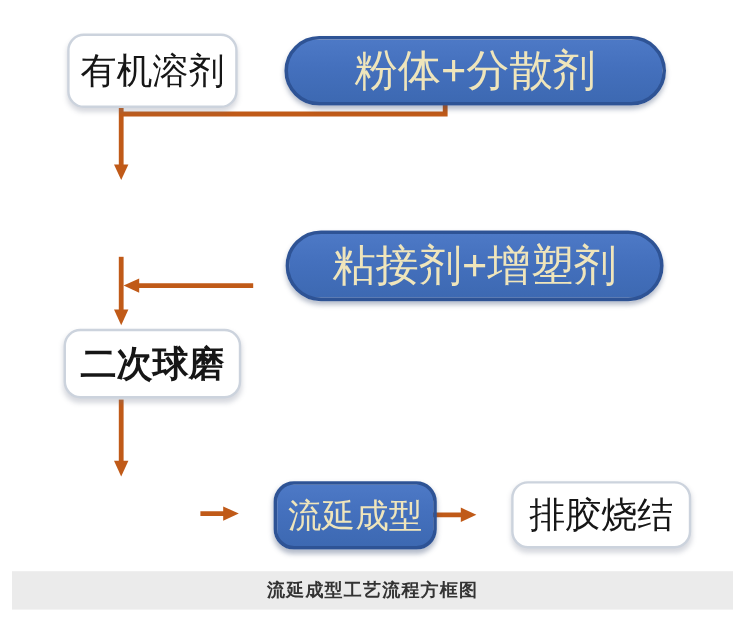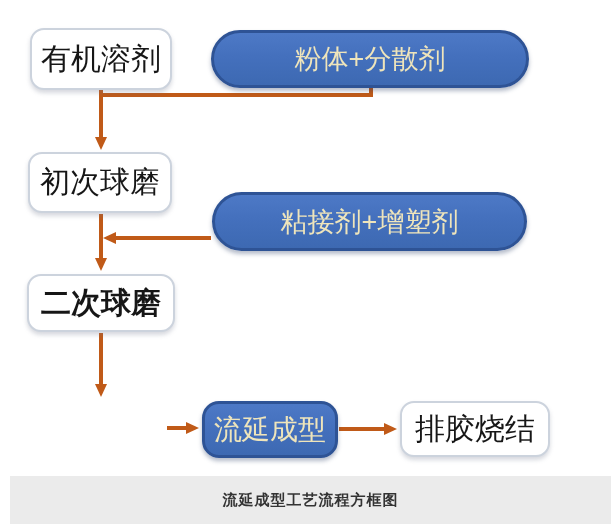--- a/index.html
+++ b/index.html
@@ -38,52 +38,53 @@
     stroke-linecap:butt;
   }
   .arrowhead{ fill:var(--arrow,#c05a18); }
   .node{
     position:absolute;
     display:flex;
     align-items:center;
     justify-content:center;
     box-sizing:border-box;
     white-space:nowrap;
+    margin-left:26px;
   }
   .box{
     background:#ffffff;
     border:2px solid var(--box-border,#ccd3dd);
     border-radius:14px;
     color:var(--box-text,#161616);
     font-size:30px;
     box-shadow:0 3px 4px rgba(110,120,140,.28);
   }
   .pill{
     background:linear-gradient(180deg,#4d79c6 0%,var(--pill-fill,#4470bd) 45%,#3d69b2 100%);
     border:3px solid var(--pill-border,#2e5395);
     border-radius:30px;
     color:var(--pill-text,#efe5bb);
-    font-size:27px;
+    font-size:36px;
     box-shadow:0 3px 4px rgba(40,60,100,.35);
   }
   .pill.rect{ border-radius:17px; font-size:28px; }
 
   #node-organic-solvent { left:30px;  top:28px;  width:142px; height:62px; }
   #pill-powder-dispersant{ left:211px; top:30px;  width:318px; height:58px; }
   #node-first-milling   { left:28px;  top:152px; width:144px; height:61px; }
   #pill-binder-plasticizer{ left:212px; top:192px; width:315px; height:59px; }
   #node-second-milling  { left:27px;  top:274px; width:148px; height:58px;font-weight:bold; }
   #node-degassing       { left:28px;  top:400px; width:140px; height:55px; }
   #pill-tape-casting    { left:202px; top:401px; width:136px; height:57px; }
   #node-debinding       { left:400px; top:401px; width:150px; height:56px; }
 
   .caption-bar{
     position:absolute;
     left:10px; top:476px;
-    width:601px; height:48px;
+    width:601px; height:32px;
     background:var(--caption-bg,#ebebeb);
     display:flex;
     align-items:center;
     justify-content:center;
   }
   .caption-text{
     font-size:15px;
     font-weight:bold;
     color:var(--caption-text,#333333);
     letter-spacing:1px;
@@ -113,21 +114,20 @@
 
     <path class="edge" d="M167,428 L188,428" marker-end="url(#arr)"></path>
 
     <path class="edge" d="M339,429 L386,429" marker-end="url(#arr)"></path>
   </svg>
 
   <div class="node box" id="node-organic-solvent">有机溶剂</div>
 
   <div class="node pill" id="pill-powder-dispersant">粉体+分散剂</div>
 
-  <div class="node box" id="node-first-milling">初次球磨</div>
 
   <div class="node pill" id="pill-binder-plasticizer">粘接剂+增塑剂</div>
 
   <div class="node box" id="node-second-milling">二次球磨</div>
 
 
   <div class="node box" id="node-debinding">排胶烧结</div>
 
   <div class="node pill rect" id="pill-tape-casting">流延成型</div>
 

